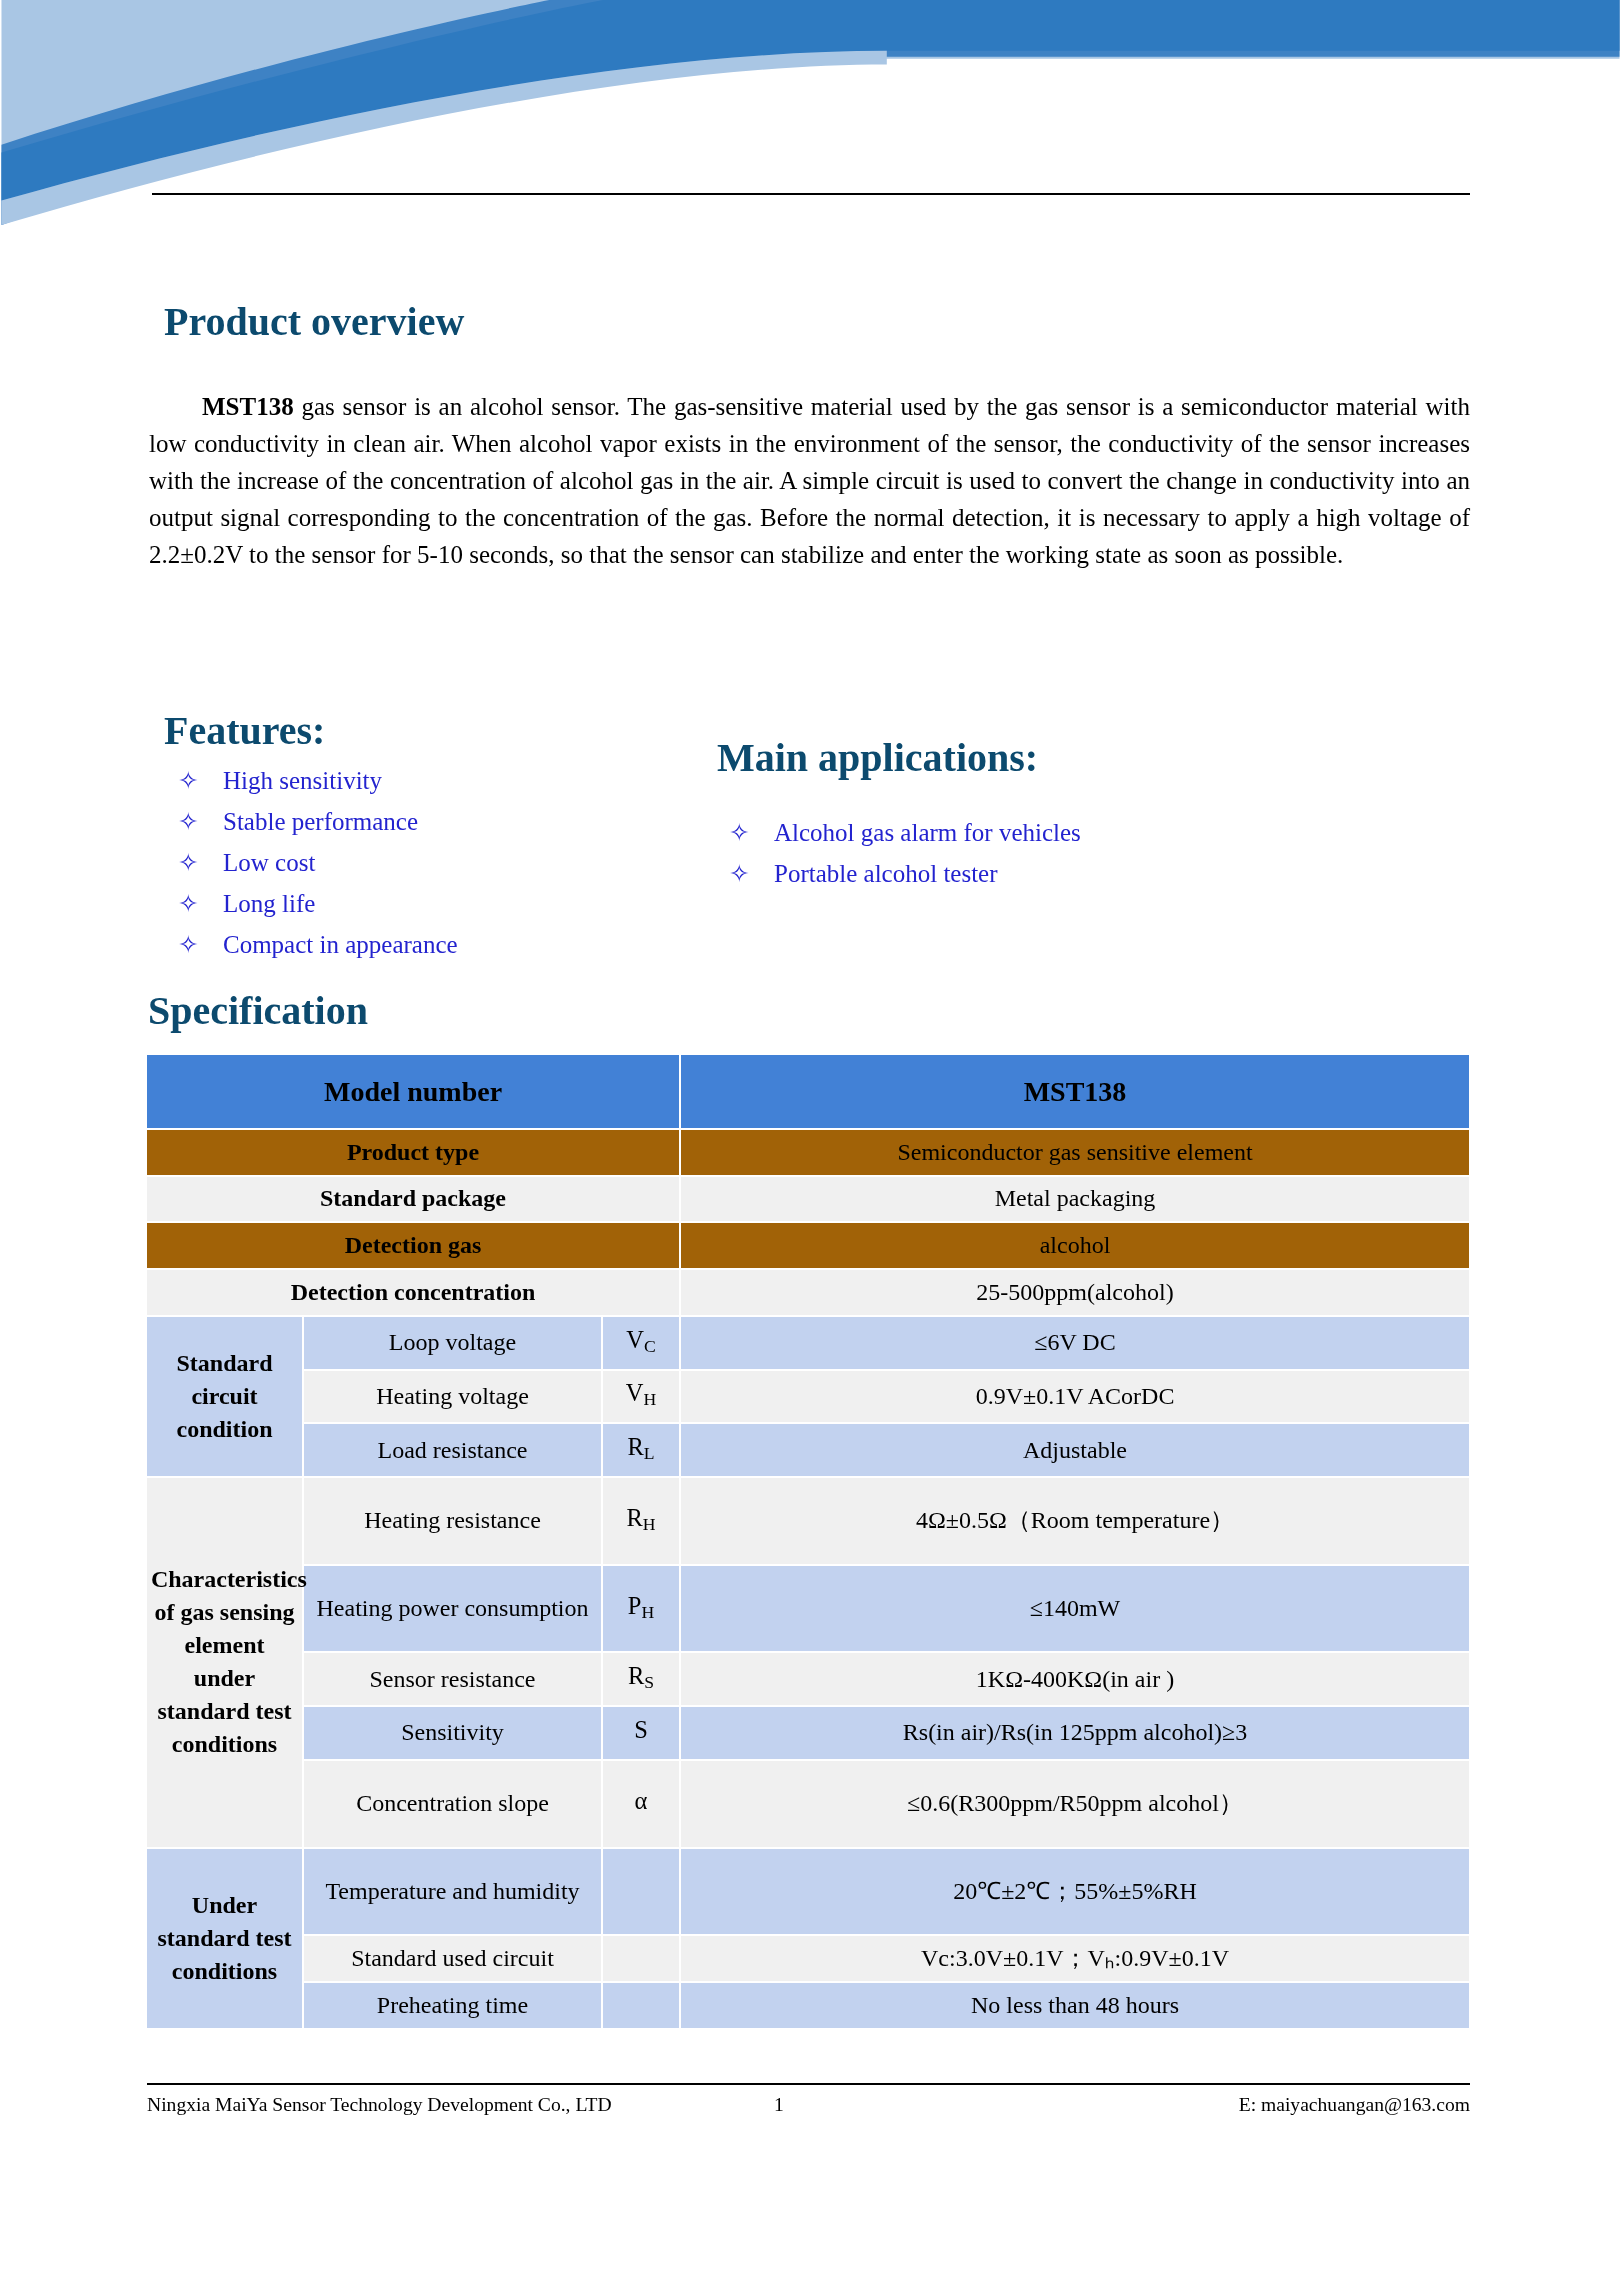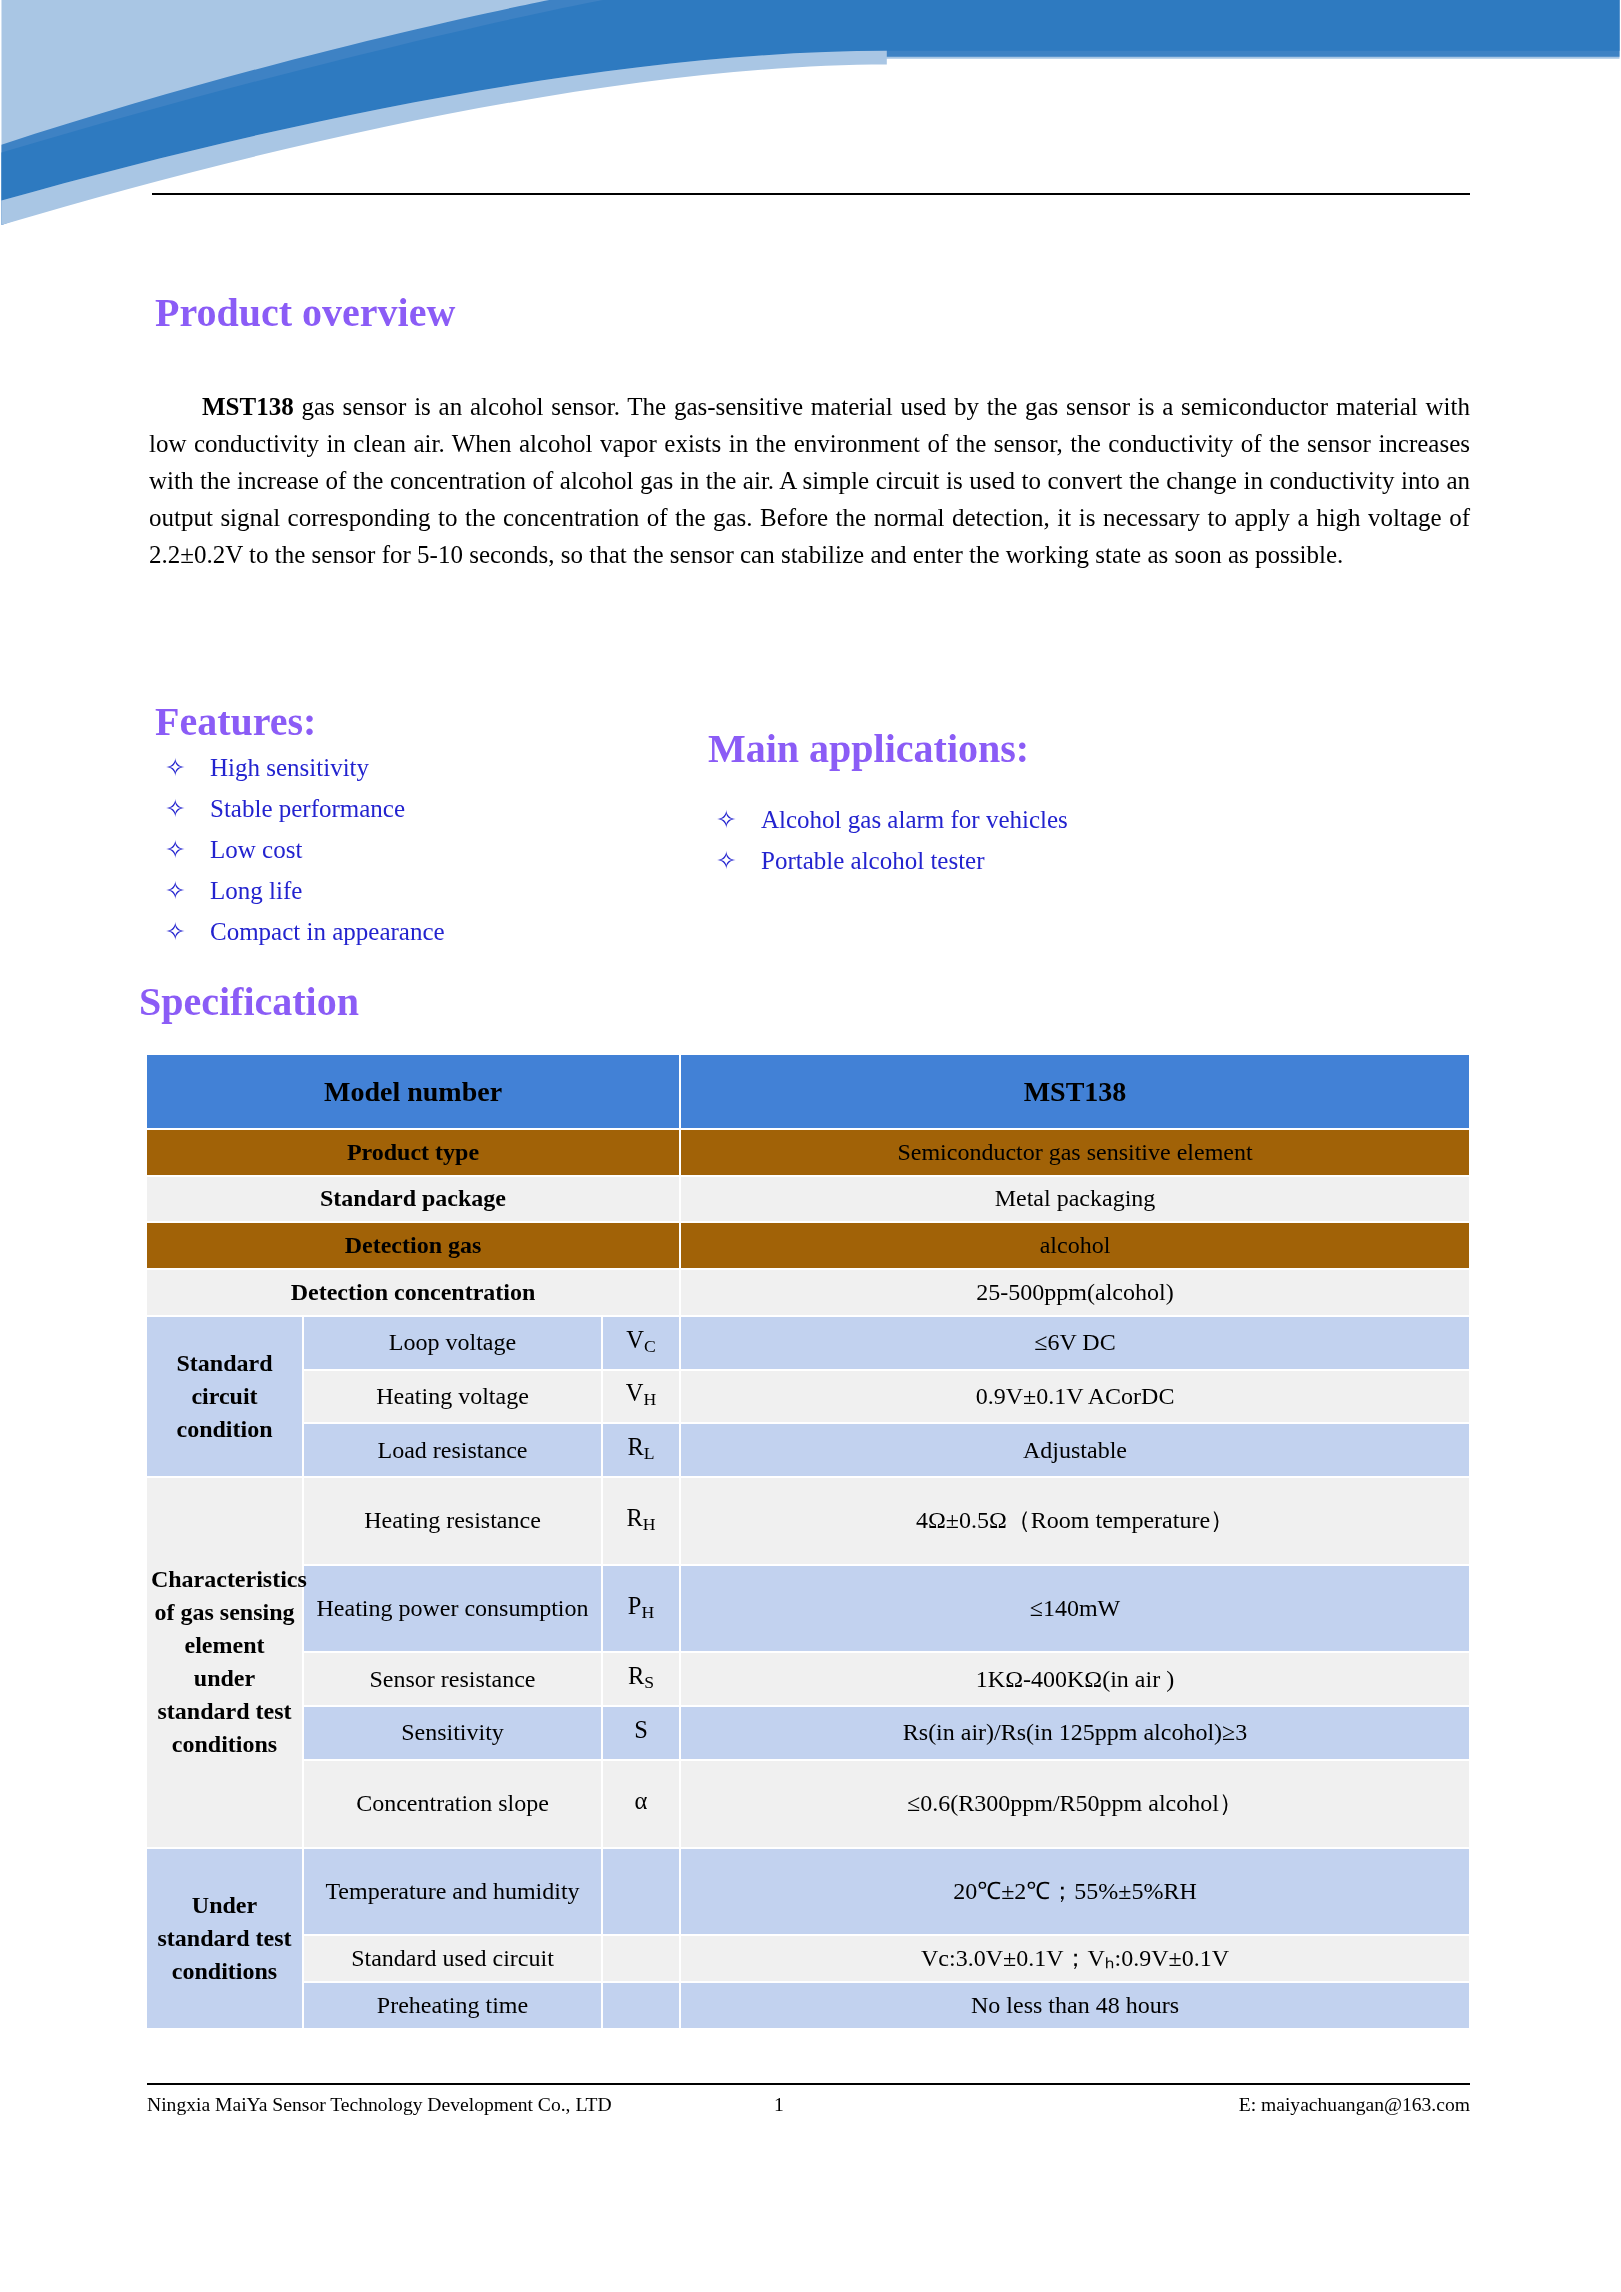--- a/index.html
+++ b/index.html
@@ -28,22 +28,22 @@
   .hdr-rule{
     position:absolute;
     left:152px; top:193px; width:1318px; height:0;
     border-top:2.5px solid #000;
   }
 
   h1.sec{
     font-family:"Liberation Serif", serif;
     font-weight:bold;
     font-size:40px;
-    margin:0;
-    color:#8b5cf6;
+    margin:9px;
+    color:#0c4a6e;
     line-height:1.1;
   }
 
   #product-overview-heading{position:absolute;left:155px;top:291px;}
 
   .para{
     position:absolute;
     left:149px; top:363px; width:1321px;
     font-size:25px;
     line-height:37px;
@@ -52,21 +52,21 @@
     color:#000;
   }
   .para .indent{display:inline-block;width:53px;}
   .para b{font-weight:bold;}
 
   #features-heading{position:absolute;left:155px;top:700px;}
   #apps-heading{position:absolute;left:708px;top:727px;}
 
   ul.bullets{
     position:absolute;
-    margin:0;padding:0;list-style:none;
+    margin:13px;padding:0;list-style:none;
     color:#2323CF;
     font-size:25px;
     line-height:41px;
   }
   #features-list{left:165px;top:747px;}
   #apps-list{left:716px;top:799px;}
   ul.bullets li{white-space:nowrap;}
   ul.bullets .bullet{
     display:inline-block;width:45px;
     color:#2323CF;font-size:24.5px;

